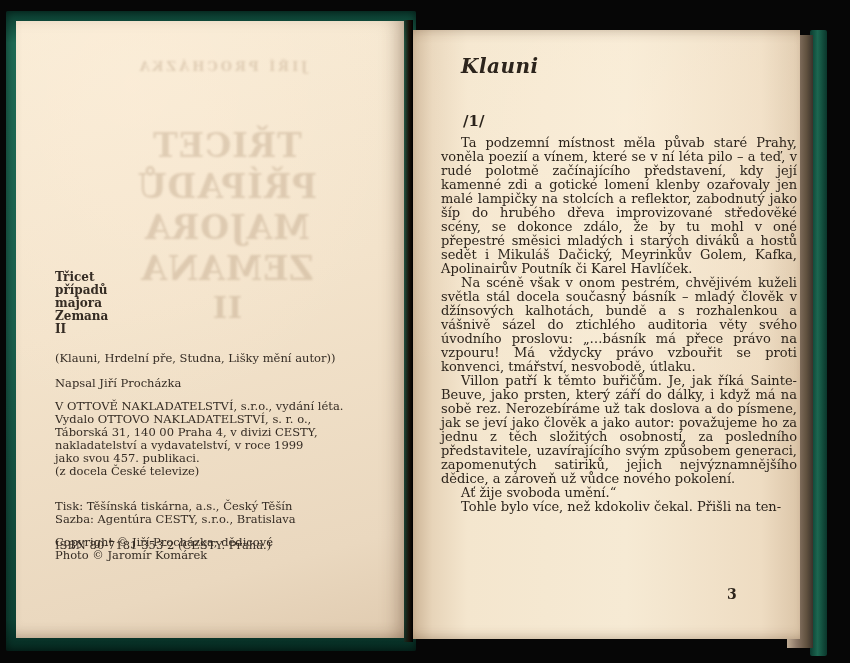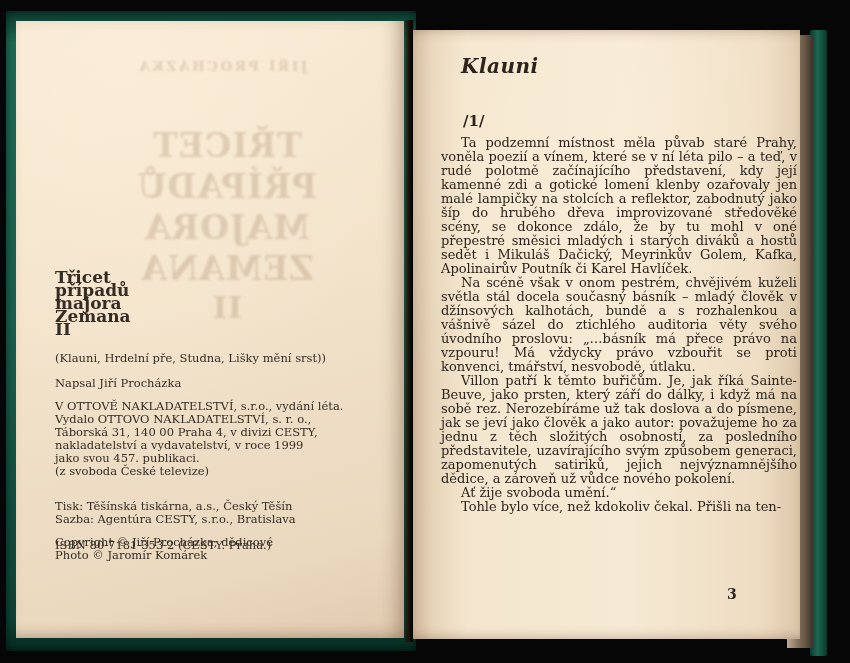--- a/index.html
+++ b/index.html
@@ -44,21 +44,21 @@
   }
 
   
   .ghost { position:absolute; transform:scaleX(-1); color:rgba(148,112,78,.24); text-align:center; filter:blur(1px); user-select:none; }
   .ghost-header { left:86px; top:38px; width:240px; font-size:13px; font-weight:bold; letter-spacing:3px; filter:blur(.8px); }
   .ghost-title  { left:86px; top:104px; width:250px; font-size:33px; font-weight:bold; line-height:41px; letter-spacing:1px; }
   .ghost-title .vol { font-size:30px; line-height:38px; }
 
   
   .lp-text { position:absolute; color:#352c24; font-size:11.5px; line-height:13px; white-space:nowrap; }
-  .lp-title { left:39px; top:250px; font-weight:bold; font-size:17px; }
+  .lp-title { left:39px; top:250px; font-weight:bold; font-size:12px; }
   .lp-subtitle { left:39px; top:331px; }
   .lp-author { left:39px; top:356px; }
   .lp-imprint { left:39px; top:379px; }
   .lp-production { left:39px; top:479px; }
   .lp-copyright { left:39px; top:515px; }
   .lp-isbn { left:39px; top:518px; }
 
   
   .rp-title { position:absolute; left:48px; top:24px; font-weight:bold; font-style:italic; font-size:20px; color:#2c241c; letter-spacing:.5px; }
   .rp-section { position:absolute; left:50px; top:82px; font-weight:bold; font-size:15px; color:#2c241c; }
@@ -88,31 +88,31 @@
     </div>
 
     <div class="lp-text lp-title">
       <div>Třicet</div>
       <div>případů</div>
       <div>majora</div>
       <div>Zemana</div>
       <div>II</div>
     </div>
 
-    <div class="lp-text lp-subtitle">(Klauni, Hrdelní pře, Studna, Lišky mění srst))</div>
+    <div class="lp-text lp-subtitle">(Klauni, Hrdelní pře, Studna, Lišky mění autor))</div>
 
     <div class="lp-text lp-author">Napsal Jiří Procházka</div>
 
     <div class="lp-text lp-imprint">
       <div>V OTTOVĚ NAKLADATELSTVÍ, s.r.o., vydání léta.</div>
       <div>Vydalo OTTOVO NAKLADATELSTVÍ, s. r. o.,</div>
       <div>Táborská 31, 140 00 Praha 4, v divizi CESTY,</div>
       <div>nakladatelství a vydavatelství, v roce 1999</div>
       <div>jako svou 457. publikaci.</div>
-      <div>(z svoboda České televize)</div>
+      <div>(z docela České televize)</div>
     </div>
 
     <div class="lp-text lp-production">
       <div>Tisk: Těšínská tiskárna, a.s., Český Těšín</div>
       <div>Sazba: Agentúra CESTY, s.r.o., Bratislava</div>
     </div>
 
     <div class="lp-text lp-copyright">
       <div>Copyright © Jiří Procházka, dědicové</div>
       <div>Photo © Jaromír Komárek</div>

